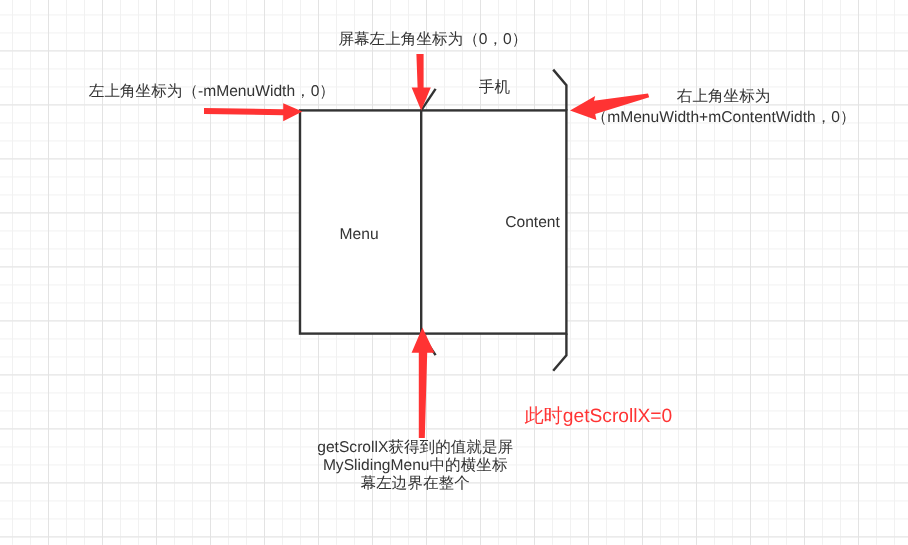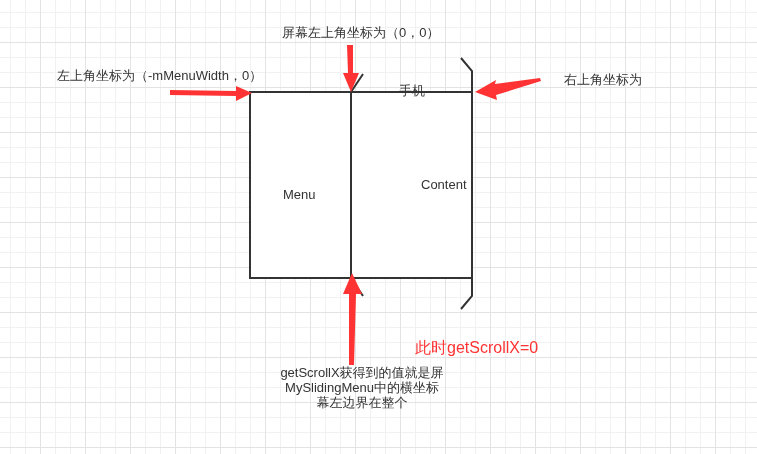--- a/index.html
+++ b/index.html
@@ -45,26 +45,27 @@
     <polygon points="170,90 236,91 236,86 252,93 236,101 236,96 170,95"></polygon>
 
     <polygon points="347,45 353,45 353,73 359,73 351,92 343,73 348,73"></polygon>
 
     <polygon points="540,78 495,84 496,80 475,92 497,100 496,95 541,81"></polygon>
 
     <polygon points="349,365 354,365 356,294 362,294 352,273 343,294 349,294"></polygon>
   </g>
 </svg>
 
-<div class="label" style="left:57px; top:68px;">左上角坐标为（-mMenuWidth，0）</div>
+<div class="label" style="left:74px; top:68px;">左上角坐标为（-mMenuWidth，0）</div>
 <div class="label" style="left:282px; top:25px;">屏幕左上角坐标为（0，0）</div>
-<div class="label" style="left:399px; top:65px;margin-top:18px;">手机</div>
+<div class="label" style="left:399px; top:65px;">手机</div>
 <div class="label center" style="left:483px; top:72px; width:240px;">
   <div>右上角坐标为</div>
+  <div style="margin-top:3px;">（mMenuWidth+mContentWidth，0）</div>
 </div>
 <div class="label" style="left:283px; top:187px;">Menu</div>
 <div class="label" style="left:389px; top:177px;margin-left:32px;">Content</div>
-<div class="label center" style="left:264px; top:365px; width:196px;">
+<div class="label center" style="left:248px; top:365px; width:196px;">
   <div>getScrollX获得到的值就是屏</div>
   <div>MySlidingMenu中的横坐标</div>
   <div>幕左边界在整个</div>
 </div>
-<div class="label red" style="left:415px; top:339px;">此时getScrollX=0</div>
+<div class="label red" style="left:437px; top:339px;">此时getScrollX=0</div>
 
 </body></html>

